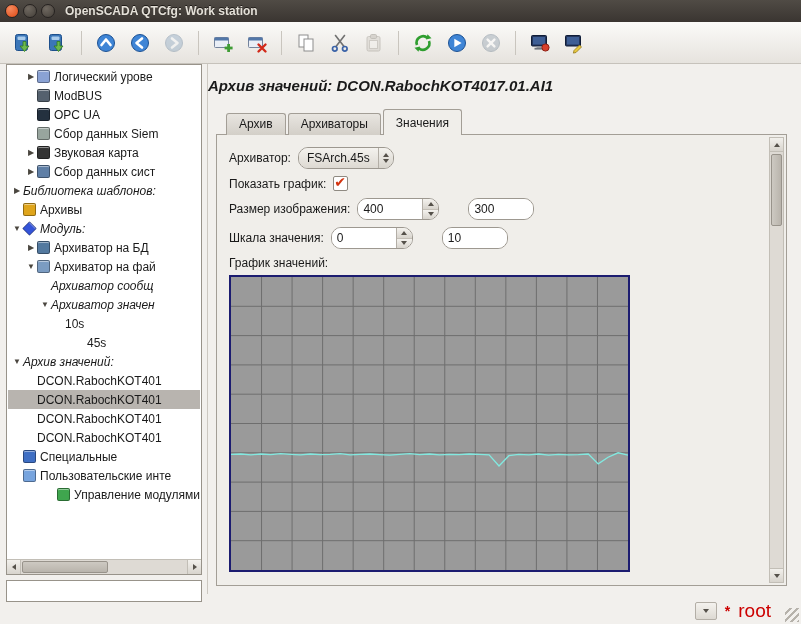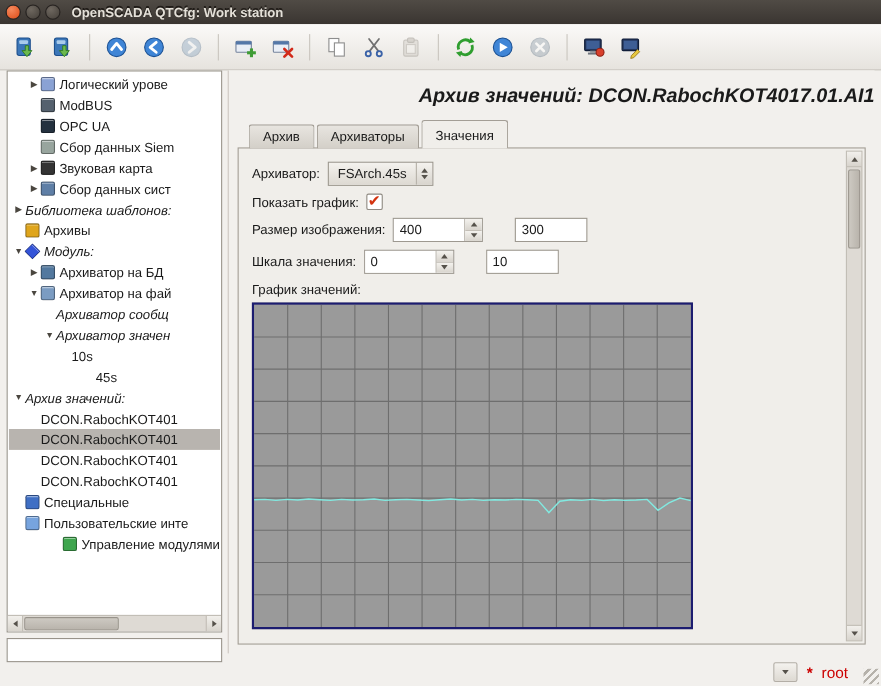--- a/index.html
+++ b/index.html
@@ -54,33 +54,33 @@
   .hs-thumb { position:absolute; top:1px; bottom:1px; left:15px; width:86px;
     background: linear-gradient(#cdc9c2,#b9b4ac); border:1px solid #98938b; border-radius:2px; }
 
   .tree-search { position:absolute; left:0; right:0; bottom:0; height:22px;
     border:1px solid #98938a; background:#fff; padding:2px 5px;
     font: 12px "Liberation Sans", sans-serif; }
 
   
   .main-pane { position:absolute; left:207px; top:64px; right:6px; bottom:30px;
     background:#f2f0ed; border-left:1px solid #ccc8c1; }
-  .page-title { margin-top:13px; text-align:right; font-size:18px; font-weight:bold; font-style:italic; }
+  .page-title { margin-top:13px; text-align:left; font-size:15px; font-weight:bold; font-style:italic; }
   .tabs { position:absolute; top:45px; left:18px; display:flex; align-items:flex-end; z-index:2; }
   .tab { height:22px; padding:3px 12px 0; margin-right:2px; font-size:12px;
     border:1px solid #a39e96; border-bottom:none; border-radius:3px 3px 0 0;
     background: linear-gradient(#e8e5e0,#d3cfc8); }
   .tab.active { height:26px; padding-top:6px; background:#f0eeea; }
   .tab-panel { position:absolute; top:70px; left:8px; right:8px; bottom:8px;
     border:1px solid #a39e96; background:#f0eeea; padding:12px 28px 8px 12px; }
 
   .frow { display:flex; align-items:center; margin-bottom:7px; gap:7px; }
   .flabel { font-size:12px; }
 
-  .combo, .spin { display:inline-flex; height:22px; border:1px solid #9d9890; border-radius:0; overflow:hidden; }
+  .combo, .spin { display:inline-flex; height:22px; border:1px solid #9d9890; border-radius:10px; overflow:hidden; }
   .combo .val { background: linear-gradient(#f4f2ee,#ddd9d2); padding:3px 8px; min-width:72px; }
   .combo .cbtn { width:15px; background: linear-gradient(#f4f2ee,#d8d4cd); border-left:1px solid #b3aea6;
     display:flex; flex-direction:column; align-items:center; justify-content:center; gap:2px; }
   .spin { background:#fff; }
   .spin .val { padding:3px 5px; width:64px; background:#fff; }
   .spin .sbtns { width:16px; display:flex; flex-direction:column; border-left:1px solid #b3aea6; }
   .spin .sb { flex:1; background: linear-gradient(#f4f2ee,#d8d4cd);
     display:flex; align-items:center; justify-content:center; }
   .spin .sb.up { border-bottom:1px solid #c3beb6; }
   .gap-wide { margin-left:22px;flex-direction:column; }
@@ -107,21 +107,21 @@
   .vs-thumb { position:absolute; left:1px; right:1px; top:16px; height:72px;
     background: linear-gradient(90deg,#cdc9c2,#b9b4ac); border:1px solid #98938b; border-radius:2px; }
 
   
   .statusbar { position:absolute; left:0; right:0; bottom:0; height:26px;
     display:flex; align-items:center; justify-content:flex-end; gap:8px; padding-right:30px; }
   .status-combo { width:22px; height:18px; border:1px solid #b3aea6; border-radius:2px;
     background: linear-gradient(#f4f2ee,#ddd9d2);
     display:flex; align-items:center; justify-content:center; }
   .status-star { color:#cc0000; font-size:14px; font-weight:bold; }
-  .status-user { color:#cc0000; font-size:14px; }
+  .status-user { color:#cc0000; font-size:19px; }
   .resize-grip { position:absolute; right:2px; bottom:2px; width:14px; height:14px;
     background: repeating-linear-gradient(135deg, transparent 0 3px, #b6b2ab 3px 5px); }
 </style>
 </head>
 <body>
 
 <div class="titlebar">
   <div class="winbtns">
     <span class="wbtn close"></span>
     <span class="wbtn minmax"></span>

